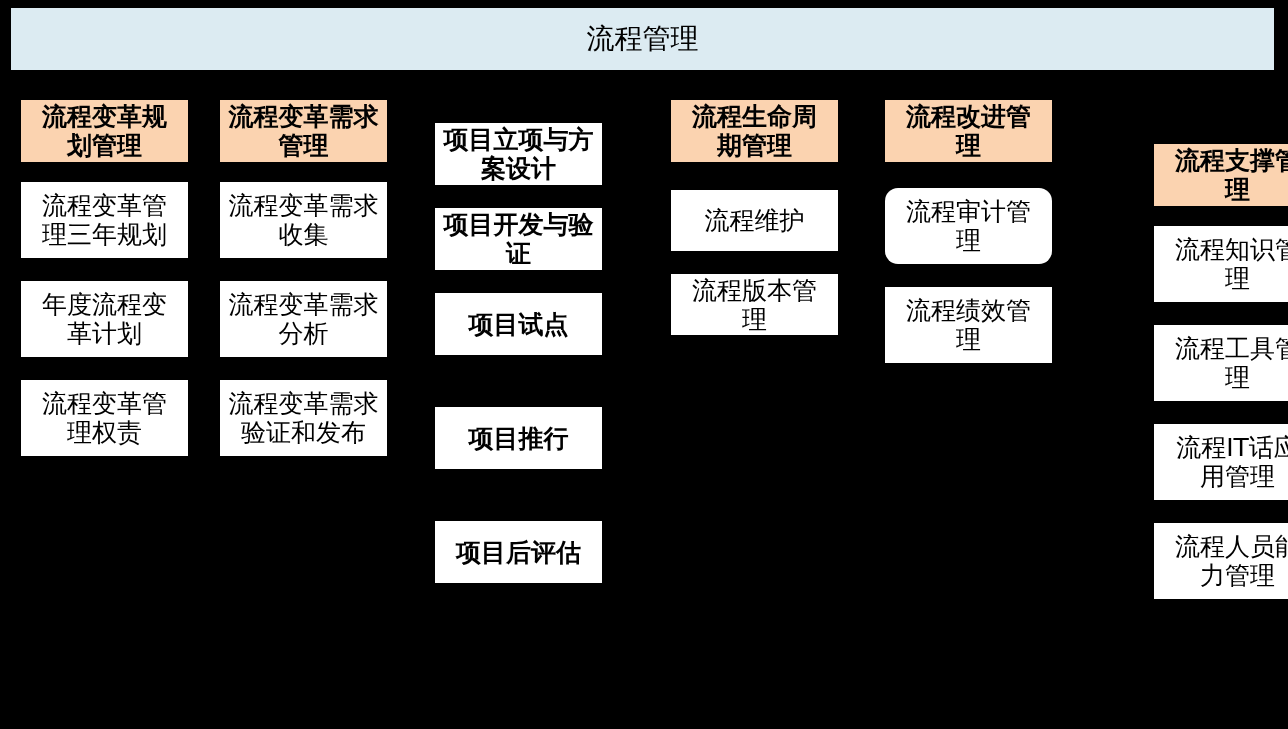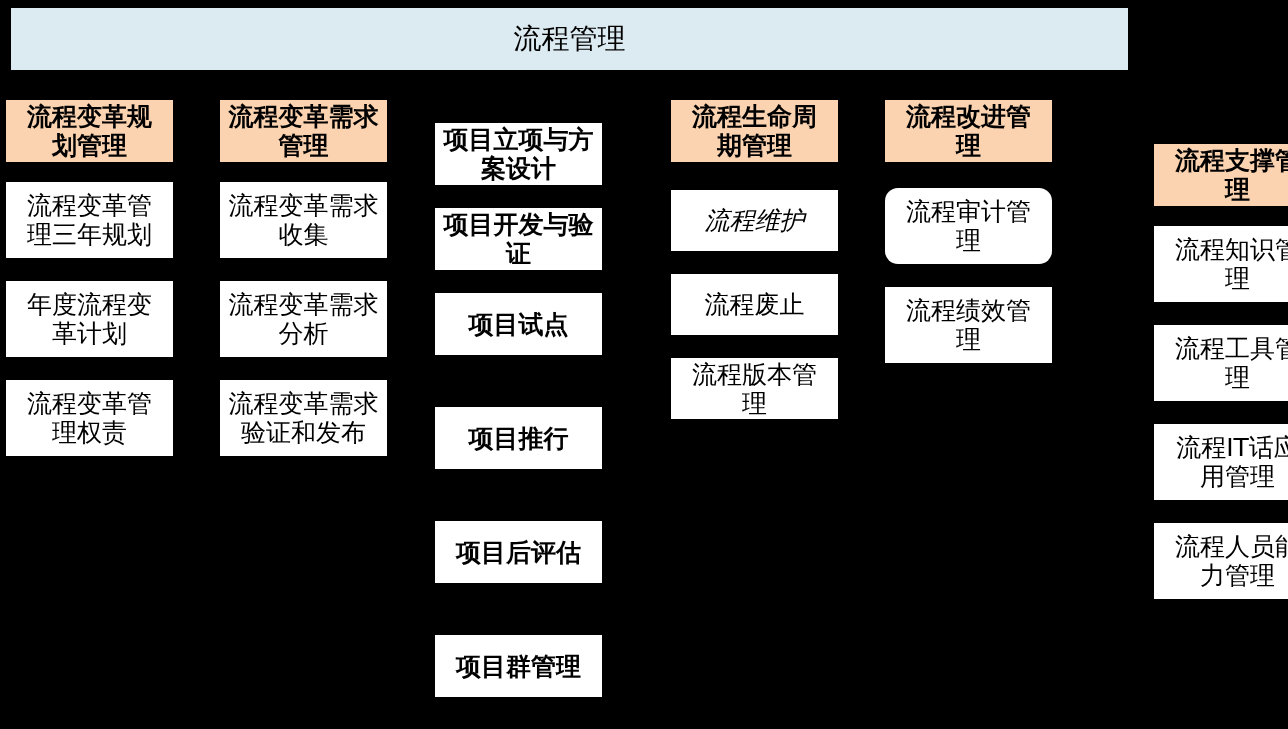--- a/index.html
+++ b/index.html
@@ -10,27 +10,27 @@
     --text:#000000;
   }
   html,body{margin:0;padding:0;}
   body{
     width:1288px;height:729px;position:relative;overflow:hidden;
     background:var(--background);
     font-family:"DejaVu Sans","Liberation Sans",sans-serif;
     color:var(--text);
   }
   .title-bar{
-    position:absolute;left:11px;top:8px;width:1117px;height:62px;
+    position:absolute;left:11px;top:8px;width:1263px;height:62px;
     background:var(--title-bar-bg);
     display:flex;align-items:center;justify-content:center;
     font-size:28px;
   }
   .col{position:absolute;top:100px;width:167px;}
-  .col-0{left:6px;}
+  .col-0{left:21px;}
   .col-1{left:220px;}
   .col-2{left:435px;}
   .col-3{left:671px;}
   .col-4{left:885px;}
   .col-5{left:1154px;margin-top:44px;}
   .col-header{
     height:62px;background:var(--column-header-bg);
     font-weight:bold;font-size:25px;line-height:29px;
     display:flex;align-items:center;justify-content:center;
     text-align:center;white-space:pre-line;
@@ -38,21 +38,21 @@
   .item{
     height:76px;margin-top:23px;background:var(--item-bg);
     font-size:25px;line-height:29px;
     display:flex;align-items:center;justify-content:center;
     text-align:center;white-space:pre-line;
   }
   .col-header + .item{margin-top:20px;}
   .col-2 .item{height:62px;font-weight:bold;}
   .col-2 .item:nth-child(n+4){margin-top:52px;}
   .col-3 .item{height:61px;}
-  .col-3 .col-header + .item{margin-top:28px;font-style:italic;}
+  .col-3 .col-header + .item{margin-top:28px;}
   .col-4 .col-header + .item{margin-top:26px;border-radius:13px;}
 </style>
 </head>
 <body>
 
 <div class="title-bar">流程管理</div>
 
 <div class="col col-0">
   <div class="col-header">流程变革规
 划管理</div>
@@ -76,28 +76,26 @@
 </div>
 
 <div class="col col-2">
   <div class="item">项目立项与方
 案设计</div>
   <div class="item">项目开发与验
 证</div>
   <div class="item">项目试点</div>
   <div class="item">项目推行</div>
   <div class="item">项目后评估</div>
-  <div class="item">项目群管理</div>
 </div>
 
 <div class="col col-3">
   <div class="col-header">流程生命周
 期管理</div>
   <div class="item">流程维护</div>
-  <div class="item">流程废止</div>
   <div class="item">流程版本管
 理</div>
 </div>
 
 <div class="col col-4">
   <div class="col-header">流程改进管
 理</div>
   <div class="item">流程审计管
 理</div>
   <div class="item">流程绩效管

